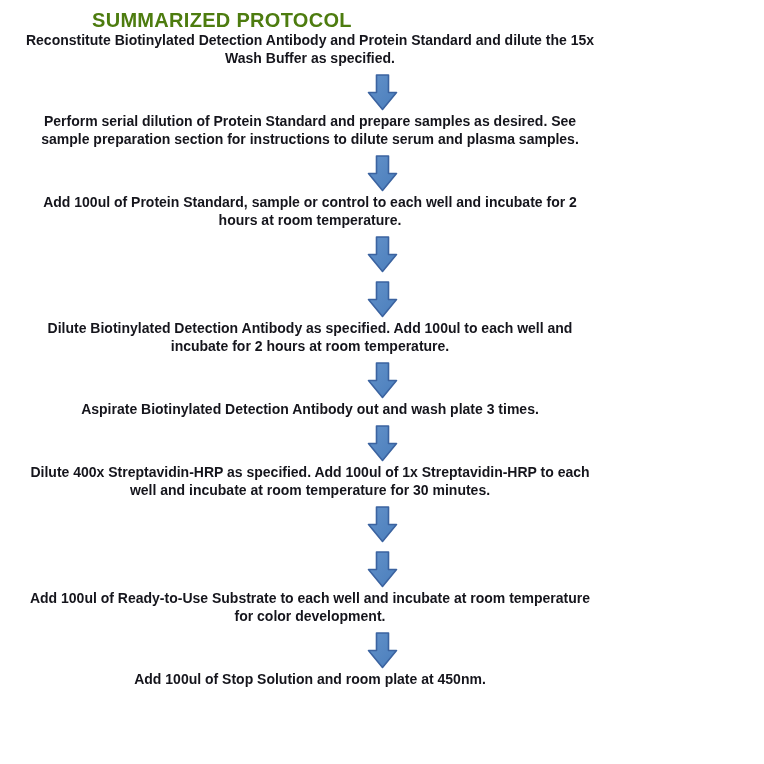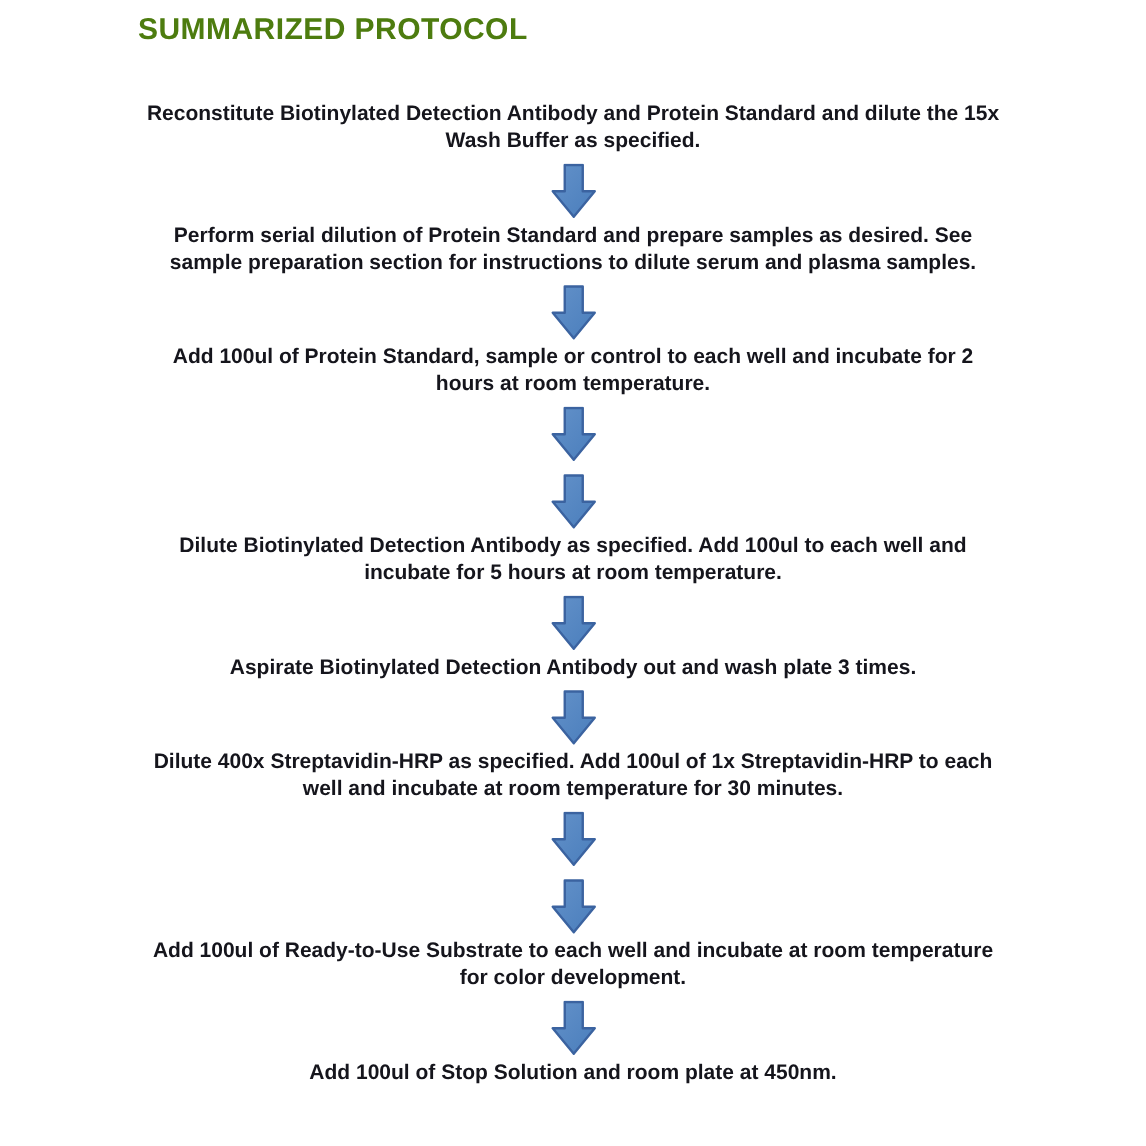--- a/index.html
+++ b/index.html
@@ -22,24 +22,22 @@
   .page-title {
     margin: 0;
     padding: 9px 0 0 92px;
     font-size: 20px;
     line-height: 22px;
     font-weight: 700;
     letter-spacing: 0.3px;
     color: #4d7c0f;
   }
   .steps {
-    margin-top: 35px;
     display: flex;
     flex-direction: column;
-    align-items: center;
   }
   .step-text {
     margin: 0;
     max-width: 620px;
     font-size: 14px;
     line-height: 18px;
     font-weight: 700;
     color: #15151c;
     text-align: center;
     white-space: pre-line;
@@ -105,21 +103,21 @@
           <defs>
             <linearGradient id="arrowGrad3" x1="0" y1="0" x2="1" y2="1">
               <stop offset="0" stop-color="#6391c9"></stop>
               <stop offset="1" stop-color="#4a7ebc"></stop>
             </linearGradient>
           </defs>
           <path d="M 9.5 1 L 21.5 1 L 21.5 18.5 L 29.5 18.5 L 15.5 35.5 L 1.5 18.5 L 9.5 18.5 Z" fill="url(#arrowGrad3)" stroke="#3b63a0" stroke-width="1.6" stroke-linejoin="round"></path>
         </svg>
       </div>
       <p class="step-text">Dilute Biotinylated Detection Antibody as specified. Add 100ul to each well and
-incubate for 5 hours at room temperature.</p>
+incubate for 2 hours at room temperature.</p>
       <div class="arrow-wrap">
         <svg width="31" height="37" viewBox="0 0 31 37">
           <defs>
             <linearGradient id="arrowGrad4" x1="0" y1="0" x2="1" y2="1">
               <stop offset="0" stop-color="#6391c9"></stop>
               <stop offset="1" stop-color="#4a7ebc"></stop>
             </linearGradient>
           </defs>
           <path d="M 9.5 1 L 21.5 1 L 21.5 18.5 L 29.5 18.5 L 15.5 35.5 L 1.5 18.5 L 9.5 18.5 Z" fill="url(#arrowGrad4)" stroke="#3b63a0" stroke-width="1.6" stroke-linejoin="round"></path>
         </svg>

